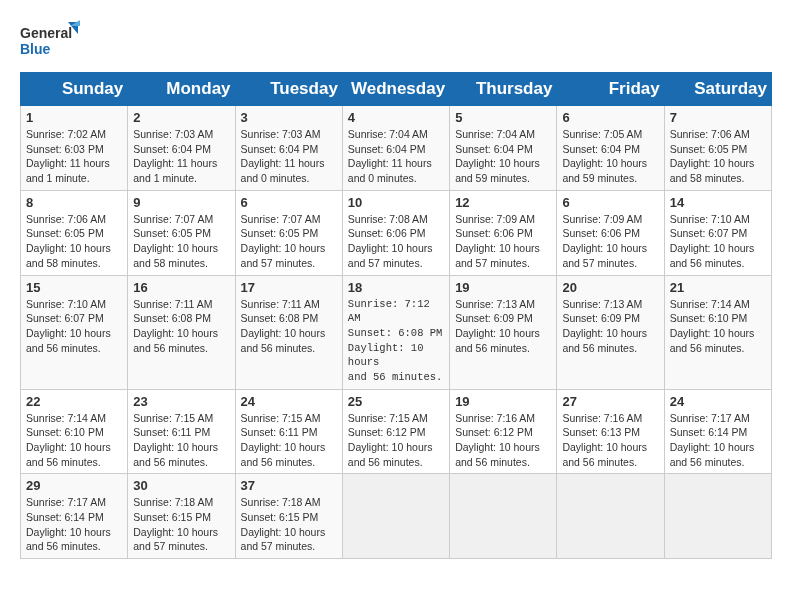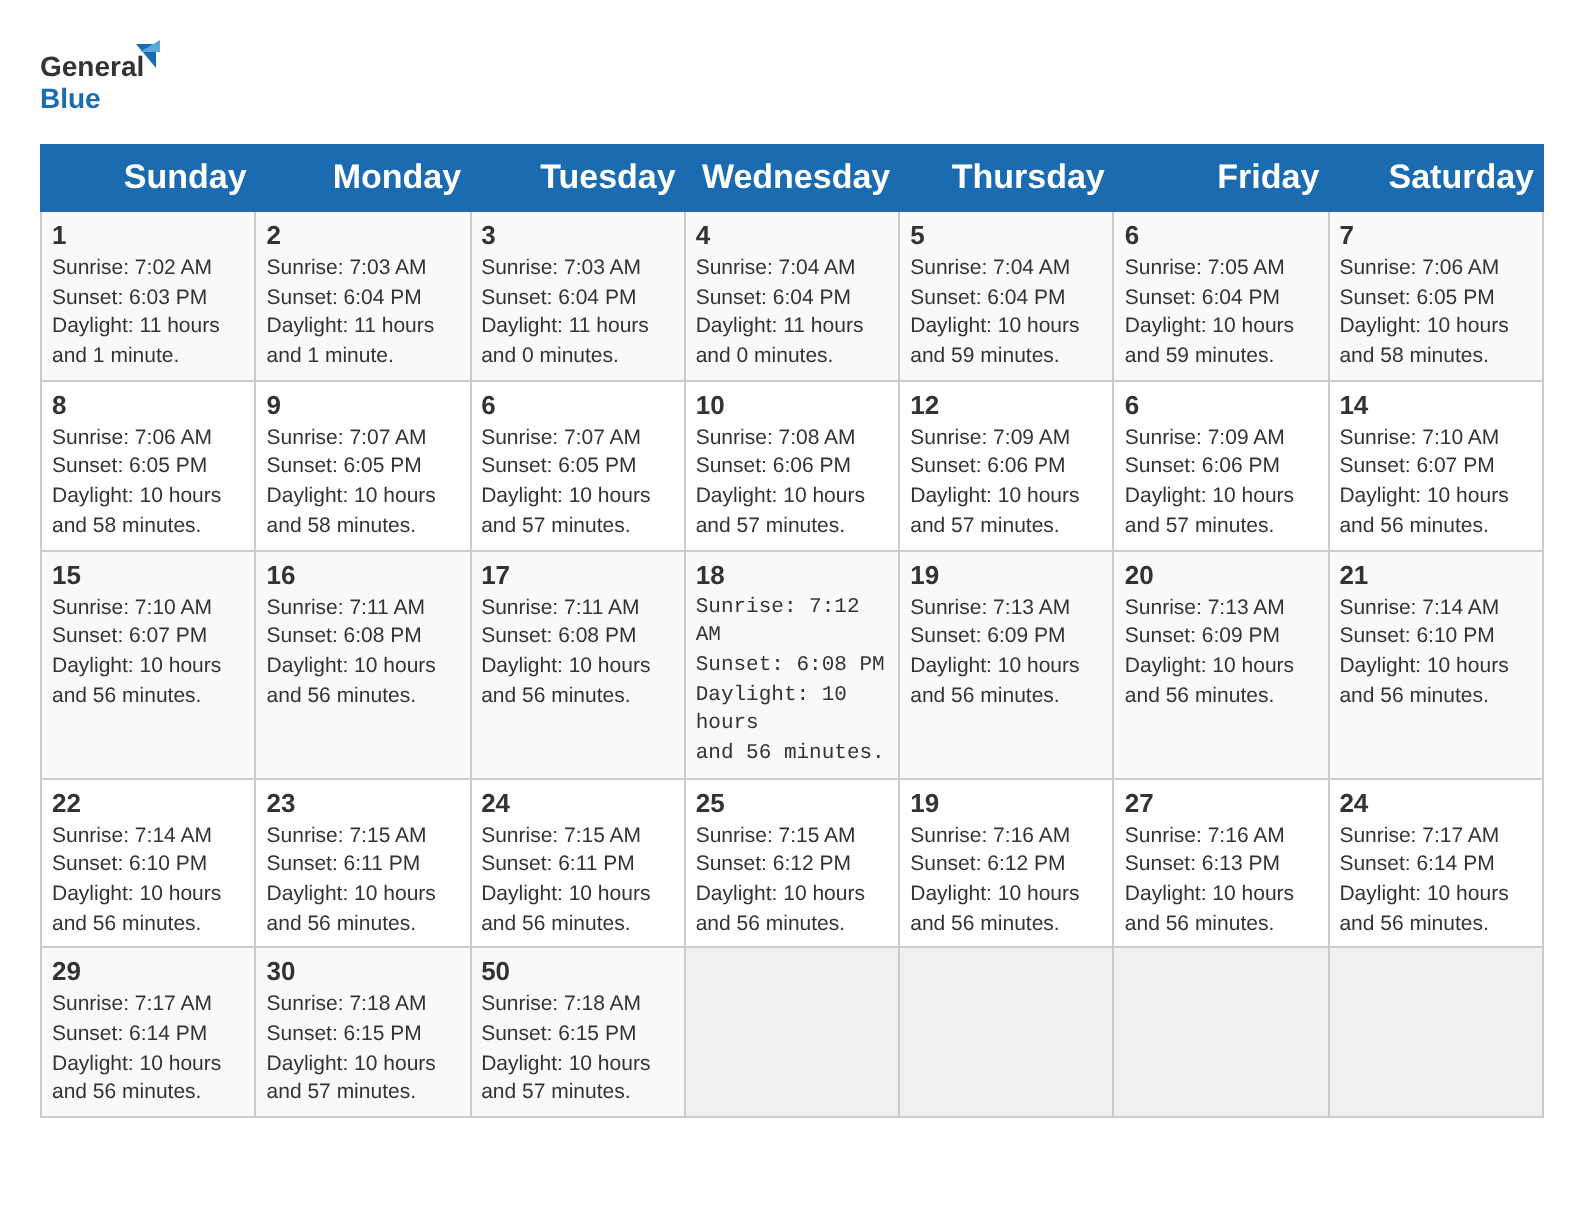--- a/index.html
+++ b/index.html
@@ -324,21 +324,21 @@
 and 56 minutes.</div>
         </td>
         <td>
           <span class="day-number">30</span>
           <div class="day-info" style="white-space: pre-line;">Sunrise: 7:18 AM
 Sunset: 6:15 PM
 Daylight: 10 hours
 and 57 minutes.</div>
         </td>
         <td>
-          <span class="day-number">50</span>
+          <span class="day-number">37</span>
           <div class="day-info" style="white-space: pre-line;">Sunrise: 7:18 AM
 Sunset: 6:15 PM
 Daylight: 10 hours
 and 57 minutes.</div>
         </td>
         <td class="empty-cell"></td>
         <td class="empty-cell"></td>
         <td class="empty-cell"></td>
         <td class="empty-cell"></td>
       </tr>

